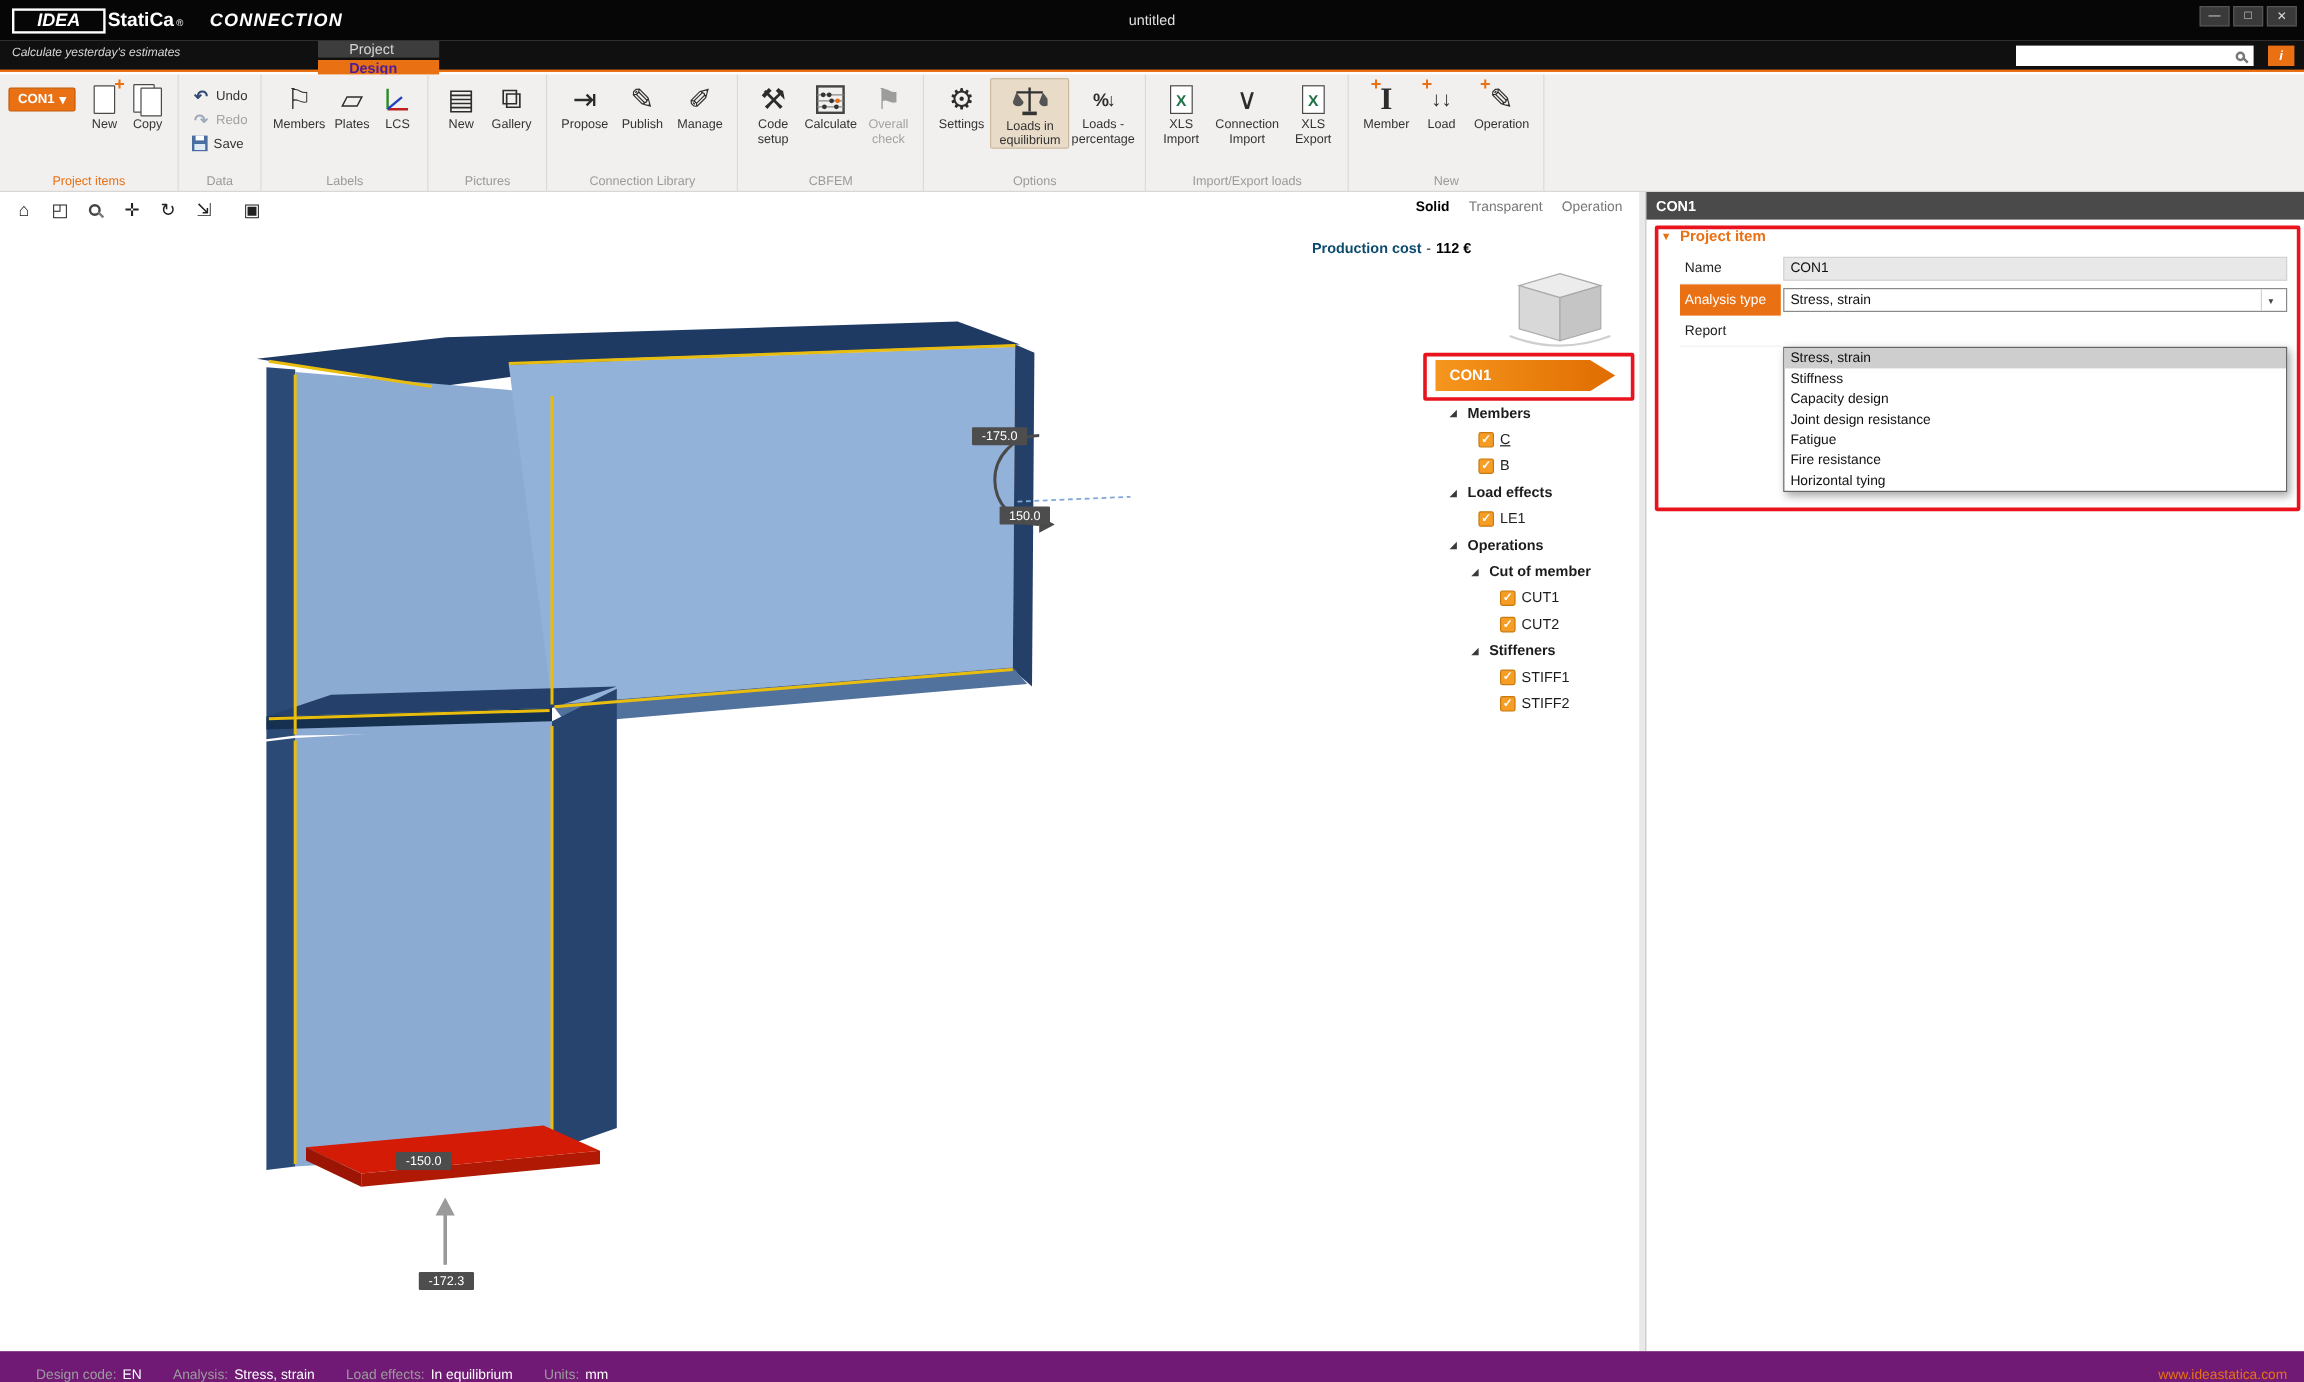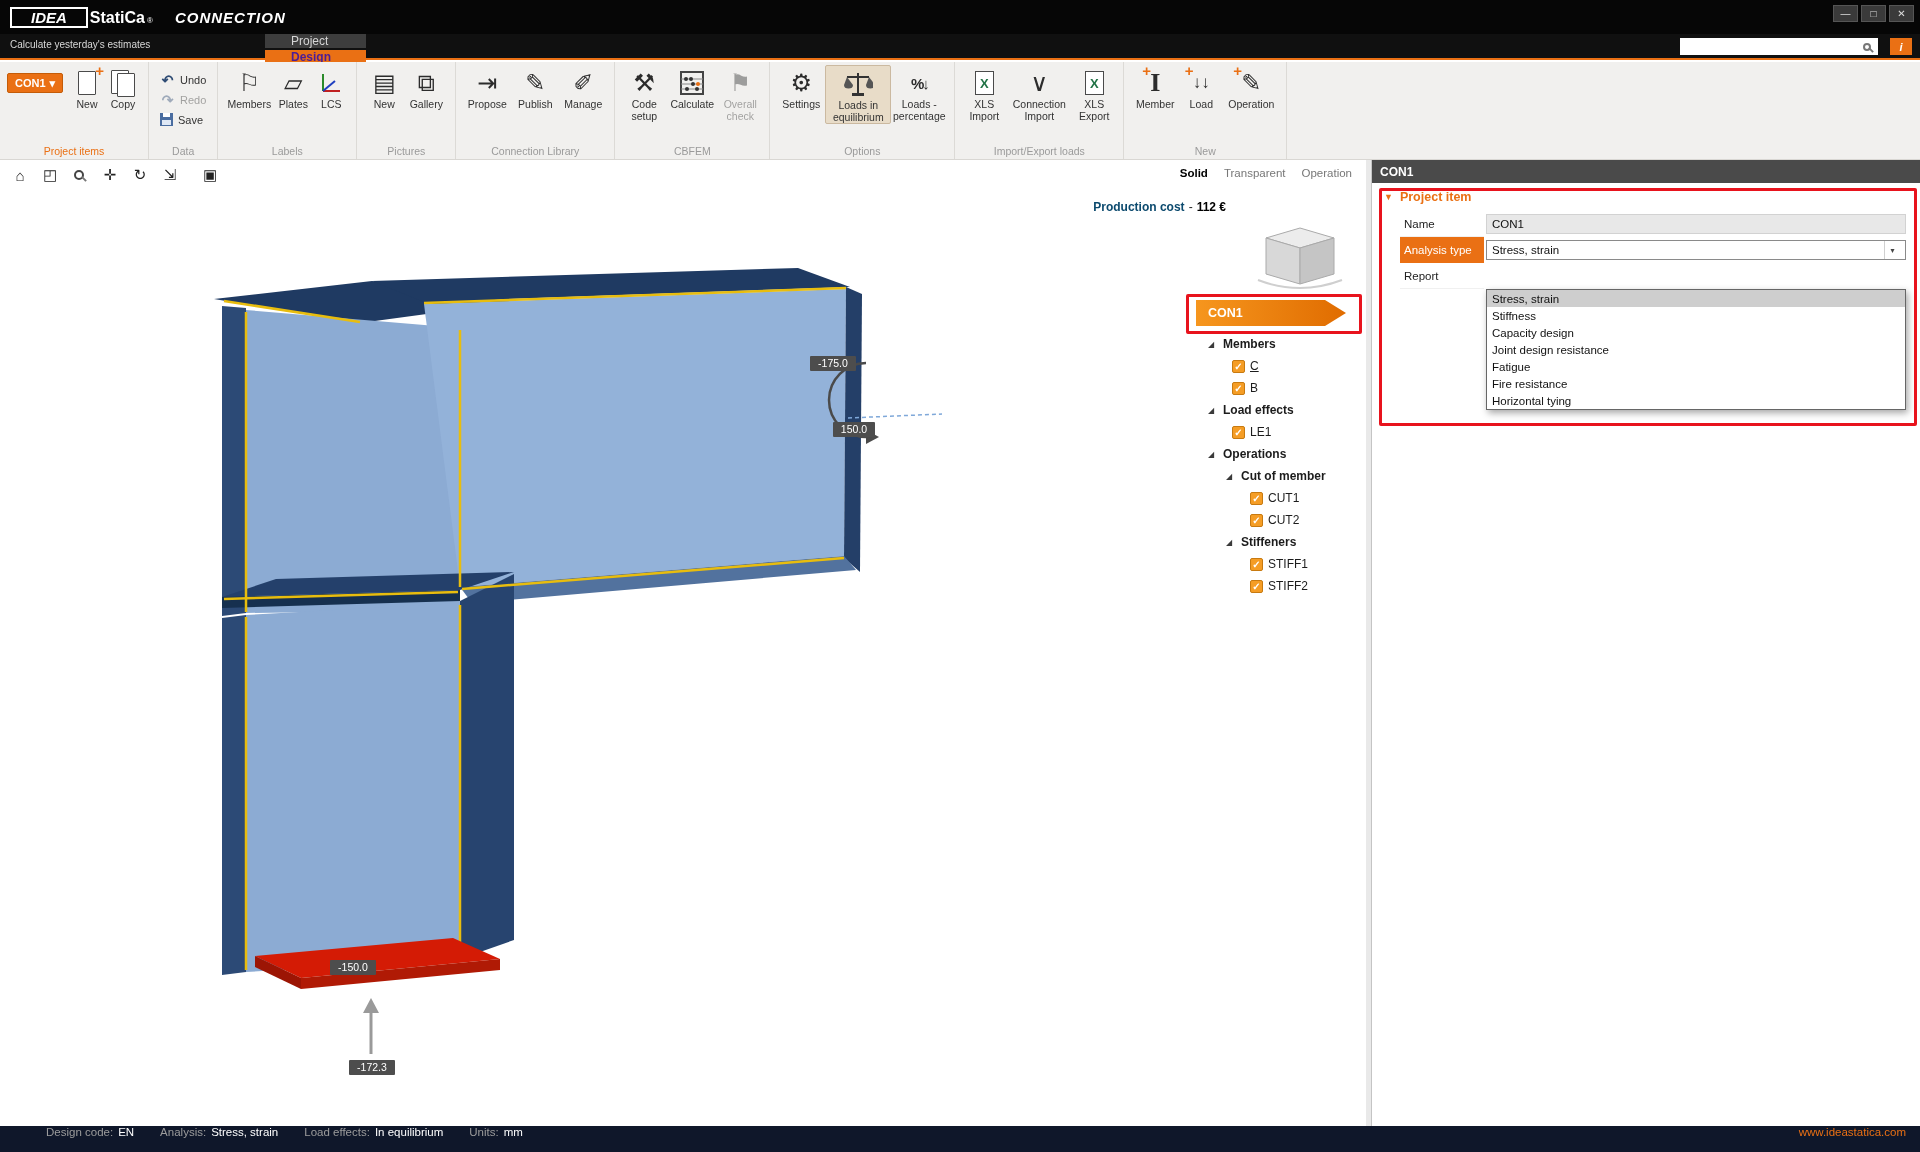--- a/index.html
+++ b/index.html
@@ -12,21 +12,21 @@
   .logo-box { border:2px solid #fff; padding:0 19px; font-weight:bold; font-style:italic; font-size:15px; }
   .logo-statica { font-weight:bold; font-size:16px; }
   .logo-reg { font-size:8px; vertical-align:super; }
   .product { font-style:italic; font-weight:bold; font-size:15px; letter-spacing:1px; margin-left:22px; }
   .wtitle { position:absolute; left:0; right:0; text-align:center; font-size:12px; color:#e0e0e0; }
   .winbtns { position:absolute; right:6px; top:5px; display:flex; gap:3px; }
   .winbtn { width:25px; height:17px; background:#3a3a3a; color:#ddd; font-size:10px; display:flex; align-items:center; justify-content:center; border:1px solid #555; }
 
   
   .tabrow { position:absolute; left:0; top:34px; right:0; height:26px; background:#101010; border-bottom:2px solid #ea7014; }
-  .tagline { position:absolute; left:10px; top:5px; font-size:10px; color:#d8d8d8; }
+  .tagline { position:absolute; left:10px; top:5px; font-size:10px; font-style:italic; color:#d8d8d8; }
   .tabs { position:absolute; left:265px; top:0; height:24px; display:flex; gap:2px;flex-direction:column; }
   .tab { padding:0 26px; display:flex; align-items:center; background:#3d3d3d; color:#d5d5d5; font-size:12px; }
   .tab.active { background:#ea7014; color:#4c1d95; font-weight:bold; }
   .searchbox { position:absolute; right:42px; top:4px; width:198px; height:17px; background:#fff; display:flex; align-items:center; padding:0 4px; }
   .searchbox input { border:none; outline:none; flex:1; font-size:11px; font-family:"Liberation Sans",sans-serif; }
   .cssmag { position:relative; width:8px; height:8px; border:2px solid #777; border-radius:50%; margin-right:3px; }
   .cssmag::after { content:""; position:absolute; width:6px; height:2px; background:#777; right:-5px; bottom:-2px; transform:rotate(45deg); }
   .helpbtn { position:absolute; right:8px; top:4px; width:22px; height:17px; background:#ea7014; color:#fff; font-weight:bold; font-size:11px; font-style:italic; display:flex; align-items:center; justify-content:center; }
 
   
@@ -96,40 +96,41 @@
   .pfield { width:420px; height:20px; margin-left:2px; display:flex; align-items:center; padding:0 5px; font-size:11.5px; color:#111; }
   .name-field { background:#e8e8e8; border:1px solid #d2d2d2; }
   .desc-field { background:#f6f6f6; border:1px solid #e2e2e2; }
   .dd-field { background:#fff; border:1px solid #8a8a8a; }
   .dd-arrow { margin-left:auto; width:16px; height:100%; display:flex; align-items:center; justify-content:center; border-left:1px solid #d0d0d0; font-size:8px; color:#444; }
   .dropdown-list { position:absolute; left:114px; top:129px; width:420px; background:#fff; border:1px solid #666; box-shadow:2px 3px 7px rgba(0,0,0,.35); z-index:6; }
   .dd-item { height:17px; display:flex; align-items:center; padding:0 5px; font-size:11.5px; color:#111; }
   .dd-item.selected { background:#cecece; }
 
   
-  .statusbar { position:absolute; left:0; right:0; bottom:0; height:26px; background:#0f172a; display:flex; align-items:flex-start; padding-left:46px; font-size:11.5px; }
+  .statusbar { position:absolute; left:0; right:0; bottom:0; height:26px; background:#701a75; display:flex; align-items:flex-end; padding-left:30px; font-size:11.5px; }
   .sb-label { color:#9c9c9c; margin-right:5px; }
   .sb-val { color:#fff; font-weight:normal; margin-right:26px; }
   .sb-site { position:absolute; right:14px; color:#ea7014; }
 
   
   .ann { position:absolute; border:3px solid #e8131d; border-radius:2px; z-index:30; pointer-events:none; }
   .ann1 { left:1186px; top:294px; width:176px; height:40px; }
   .ann2 { left:1379px; top:188px; width:538px; height:238px; }
 </style>
 </head>
 <body>
 
 <div class="titlebar">
   <div class="logo">
     <span class="logo-box">IDEA</span>
     <span class="logo-statica">StatiCa</span>
     <span class="logo-reg">®</span>
   </div>
   <span class="product">CONNECTION</span>
+  <div class="wtitle">untitled</div>
   <div class="winbtns">
     <div class="winbtn">—</div>
     <div class="winbtn">□</div>
     <div class="winbtn">✕</div>
   </div>
 </div>
 
 <div class="tabrow">
   <div class="tagline">Calculate yesterday's estimates</div>
   <div class="tabs">

